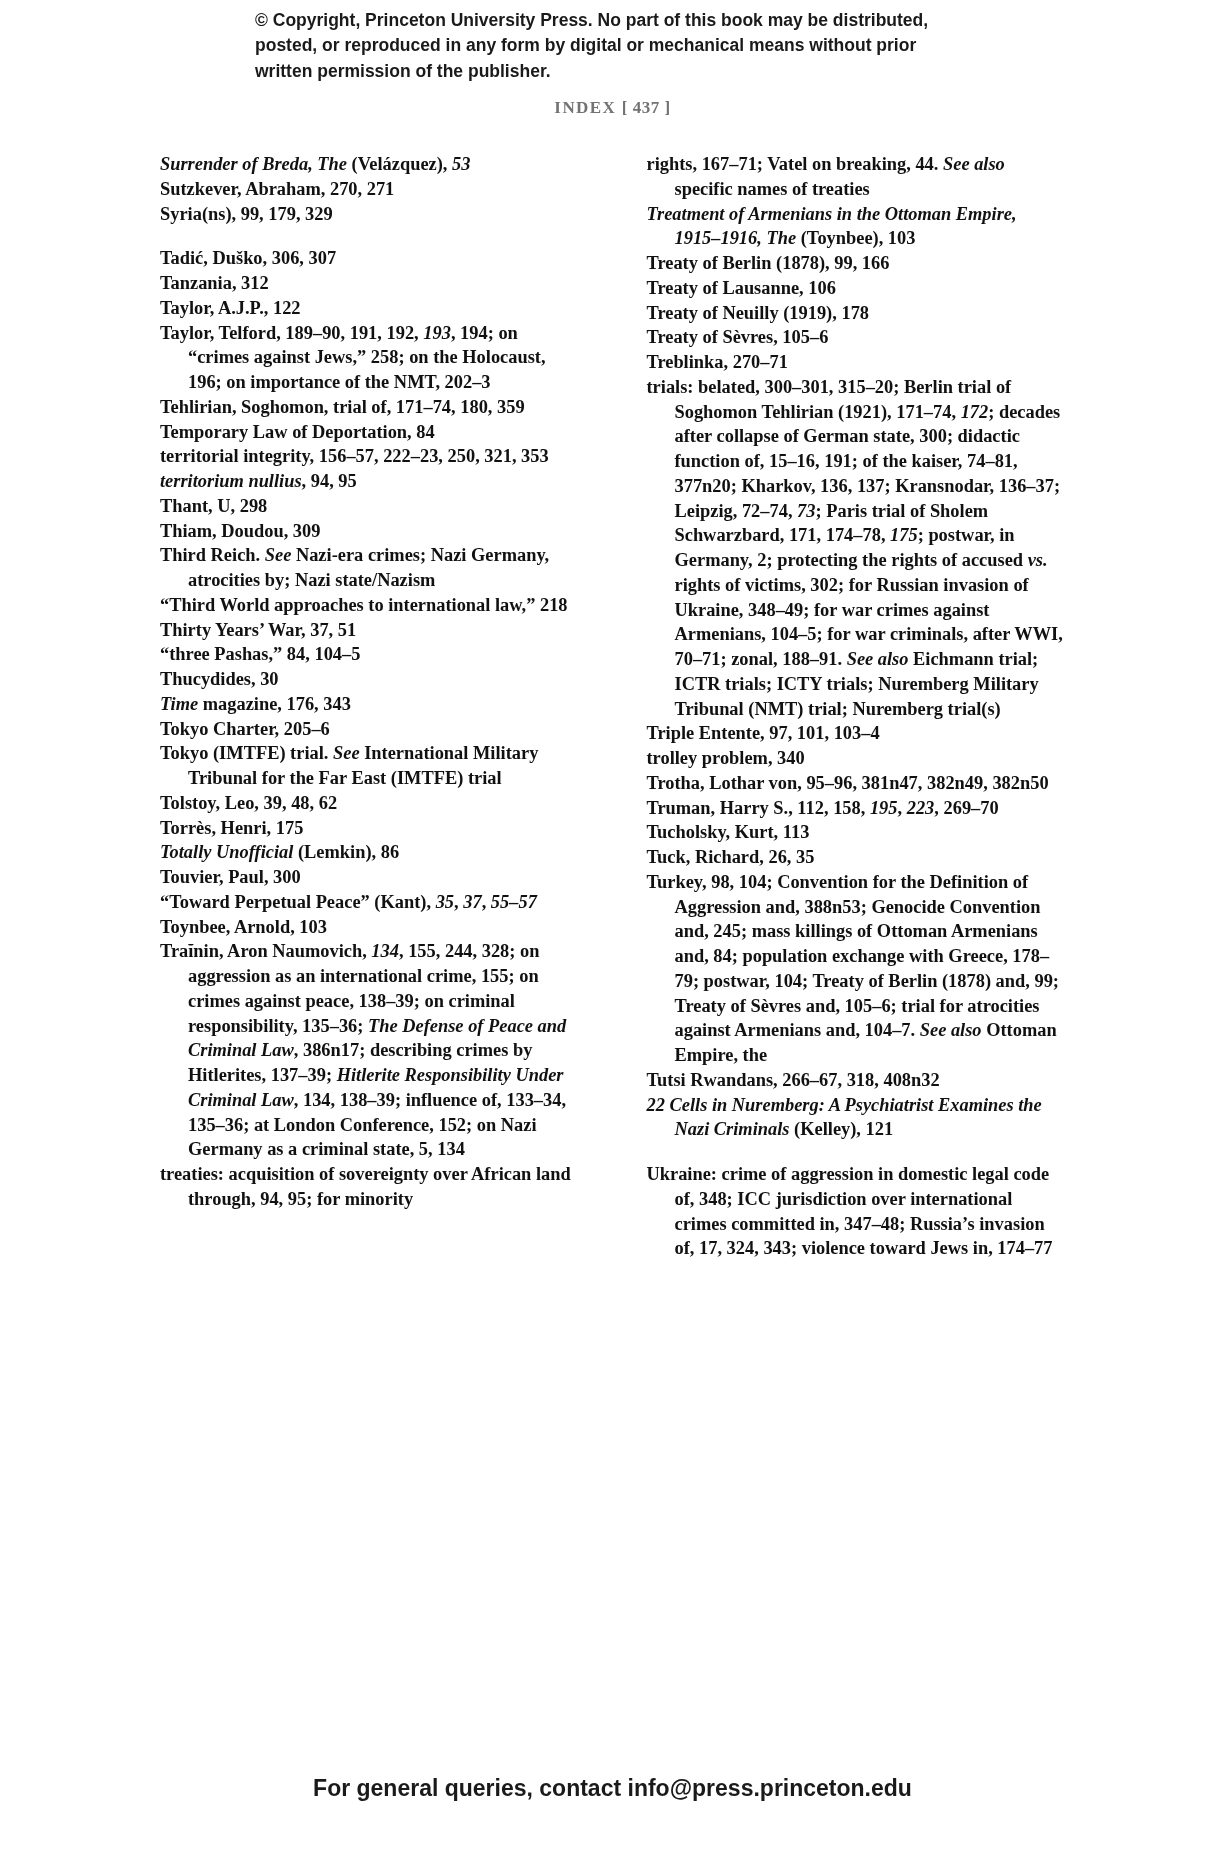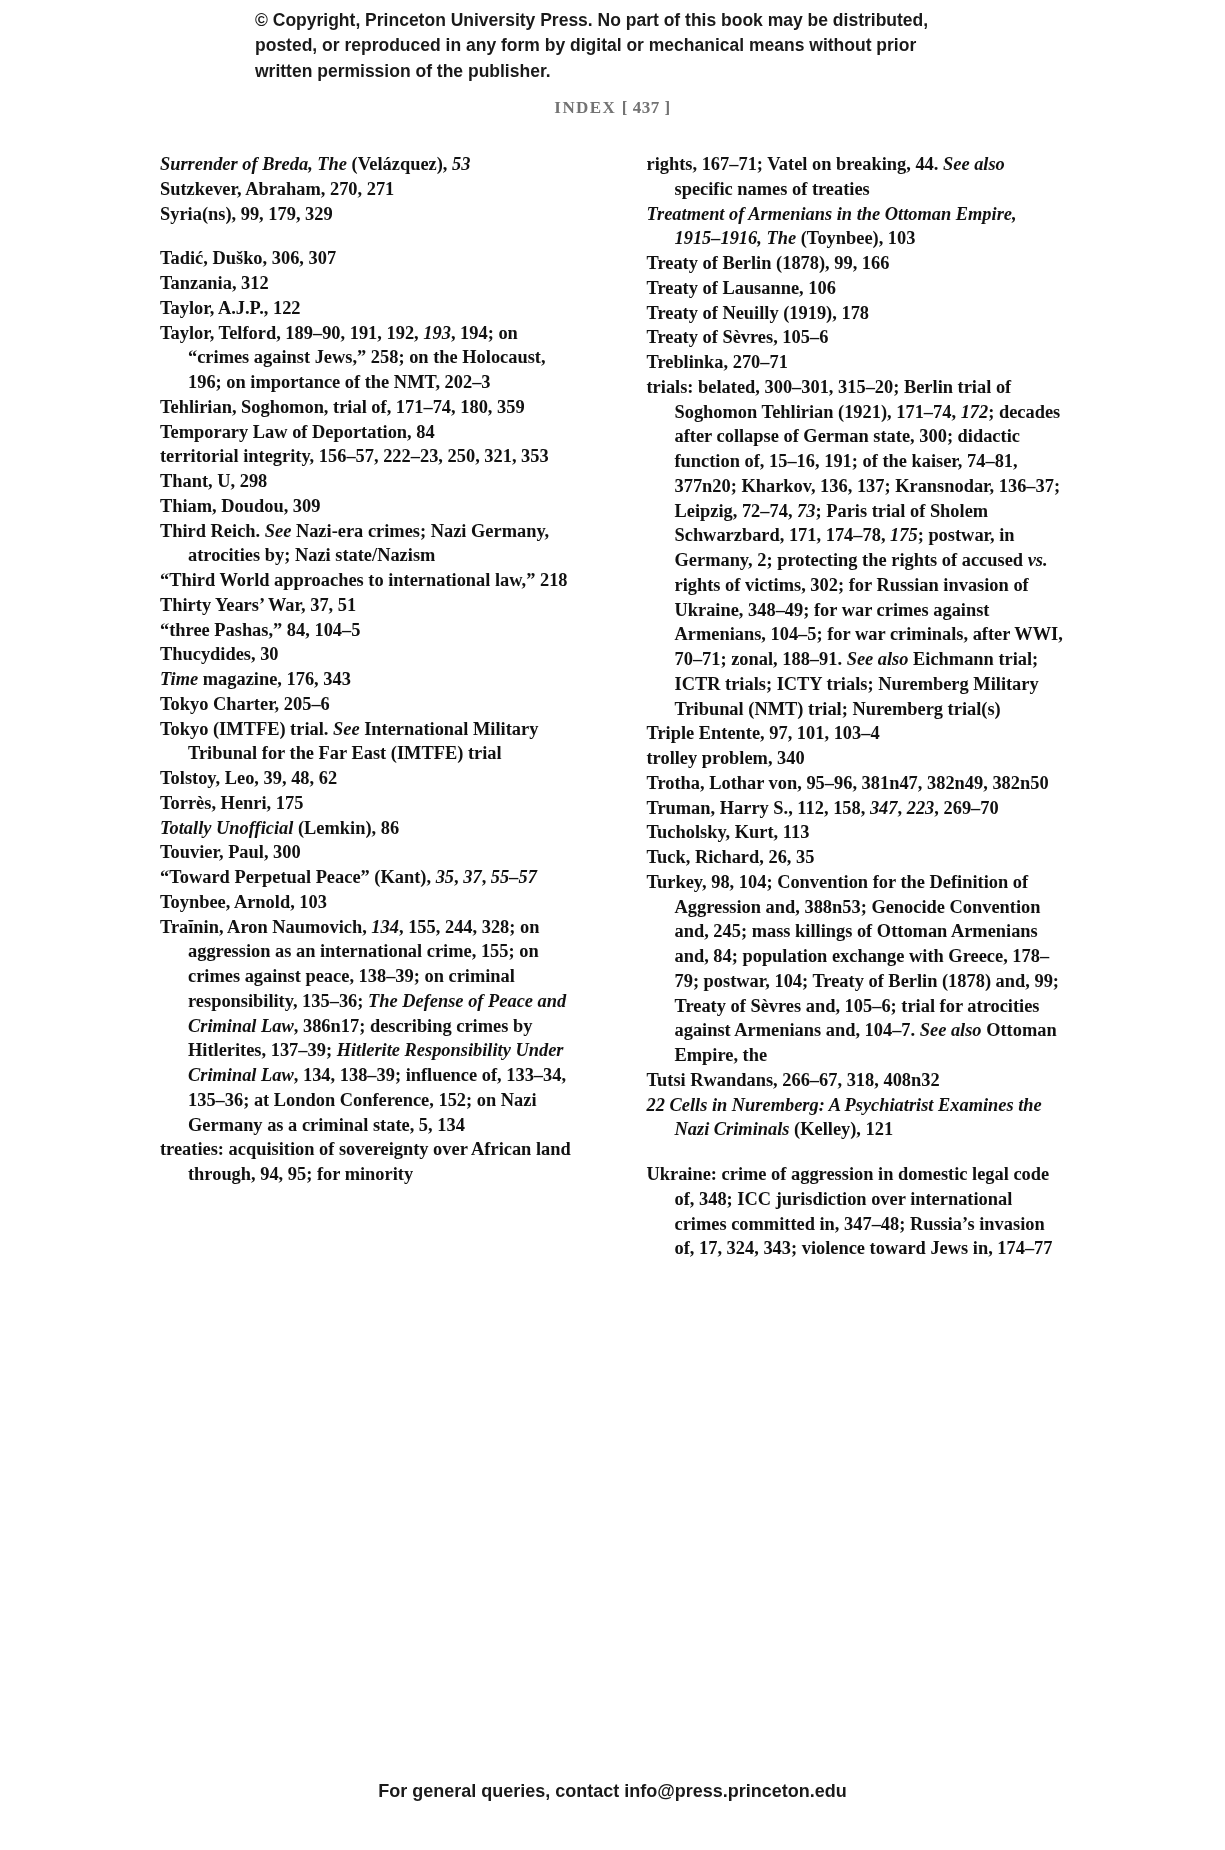--- a/index.html
+++ b/index.html
@@ -74,21 +74,21 @@
   .it {
     font-style: italic;
   }
   .footer {
     position: absolute;
     left: 0;
     right: 0;
     bottom: 48px;
     text-align: center;
     font-family: "Liberation Sans", sans-serif;
-    font-size: 18px;
+    font-size: 23px;
     color: #1a1a1a;
   }
 </style>
 </head>
 <body>
 
 <div class="page">
 
   <div class="copyright">© Copyright, Princeton University Press. No part of this book may be distributed, posted, or reproduced in any form by digital or mechanical means without prior written permission of the publisher.</div>
 
@@ -103,20 +103,21 @@
         <p class="entry"><span class="first"></span>Sutzkever, Abraham, 270, 271</p>
         <p class="entry"><span class="first"></span>Syria(ns), 99, 179, 329</p>
         <div class="gap"></div>
         <p class="entry"><span class="first"></span>Tadić, Duško, 306, 307</p>
         <p class="entry"><span class="first"></span>Tanzania, 312</p>
         <p class="entry"><span class="first"></span>Taylor, A.J.P., 122</p>
         <p class="entry"><span class="first"></span>Taylor, Telford, 189–90, 191, 192, <span class="it">193</span>, 194; on “crimes against Jews,” 258; on the Holocaust, 196; on importance of the NMT, 202–3</p>
         <p class="entry"><span class="first"></span>Tehlirian, Soghomon, trial of, 171–74, 180, 359</p>
         <p class="entry"><span class="first"></span>Temporary Law of Deportation, 84</p>
         <p class="entry"><span class="first"></span>territorial integrity, 156–57, 222–23, 250, 321, 353</p>
+        <p class="entry"><span class="first"></span><span class="it">territorium nullius</span>, 94, 95</p>
         <p class="entry"><span class="first"></span>Thant, U, 298</p>
         <p class="entry"><span class="first"></span>Thiam, Doudou, 309</p>
         <p class="entry"><span class="first"></span>Third Reich. <span class="it">See</span> Nazi-era crimes; Nazi Germany, atrocities by; Nazi state/Nazism</p>
         <p class="entry"><span class="first"></span>“Third World approaches to international law,” 218</p>
         <p class="entry"><span class="first"></span>Thirty Years’ War, 37, 51</p>
         <p class="entry"><span class="first"></span>“three Pashas,” 84, 104–5</p>
         <p class="entry"><span class="first"></span>Thucydides, 30</p>
         <p class="entry"><span class="first"></span><span class="it">Time</span> magazine, 176, 343</p>
         <p class="entry"><span class="first"></span>Tokyo Charter, 205–6</p>
         <p class="entry"><span class="first"></span>Tokyo (IMTFE) trial. <span class="it">See</span> International Military Tribunal for the Far East (IMTFE) trial</p>
@@ -134,21 +135,21 @@
         <p class="entry"><span class="first"></span><span class="it">Treatment of Armenians in the Ottoman Empire, 1915–1916, The</span> (Toynbee), 103</p>
         <p class="entry"><span class="first"></span>Treaty of Berlin (1878), 99, 166</p>
         <p class="entry"><span class="first"></span>Treaty of Lausanne, 106</p>
         <p class="entry"><span class="first"></span>Treaty of Neuilly (1919), 178</p>
         <p class="entry"><span class="first"></span>Treaty of Sèvres, 105–6</p>
         <p class="entry"><span class="first"></span>Treblinka, 270–71</p>
         <p class="entry"><span class="first"></span>trials: belated, 300–301, 315–20; Berlin trial of Soghomon Tehlirian (1921), 171–74, <span class="it">172</span>; decades after collapse of German state, 300; didactic function of, 15–16, 191; of the kaiser, 74–81, 377n20; Kharkov, 136, 137; Kransnodar, 136–37; Leipzig, 72–74, <span class="it">73</span>; Paris trial of Sholem Schwarzbard, 171, 174–78, <span class="it">175</span>; postwar, in Germany, 2; protecting the rights of accused <span class="it">vs.</span> rights of victims, 302; for Russian invasion of Ukraine, 348–49; for war crimes against Armenians, 104–5; for war criminals, after WWI, 70–71; zonal, 188–91. <span class="it">See also</span> Eichmann trial; ICTR trials; ICTY trials; Nuremberg Military Tribunal (NMT) trial; Nuremberg trial(s)</p>
         <p class="entry"><span class="first"></span>Triple Entente, 97, 101, 103–4</p>
         <p class="entry"><span class="first"></span>trolley problem, 340</p>
         <p class="entry"><span class="first"></span>Trotha, Lothar von, 95–96, 381n47, 382n49, 382n50</p>
-        <p class="entry"><span class="first"></span>Truman, Harry S., 112, 158, <span class="it">347</span>, <span class="it">223</span>, 269–70</p>
+        <p class="entry"><span class="first"></span>Truman, Harry S., 112, 158, <span class="it">195</span>, <span class="it">223</span>, 269–70</p>
         <p class="entry"><span class="first"></span>Tucholsky, Kurt, 113</p>
         <p class="entry"><span class="first"></span>Tuck, Richard, 26, 35</p>
         <p class="entry"><span class="first"></span>Turkey, 98, 104; Convention for the Definition of Aggression and, 388n53; Genocide Convention and, 245; mass killings of Ottoman Armenians and, 84; population exchange with Greece, 178–79; postwar, 104; Treaty of Berlin (1878) and, 99; Treaty of Sèvres and, 105–6; trial for atrocities against Armenians and, 104–7. <span class="it">See also</span> Ottoman Empire, the</p>
         <p class="entry"><span class="first"></span>Tutsi Rwandans, 266–67, 318, 408n32</p>
         <p class="entry"><span class="first"></span><span class="it">22 Cells in Nuremberg: A Psychiatrist Examines the Nazi Criminals</span> (Kelley), 121</p>
         <div class="gap"></div>
         <p class="entry"><span class="first"></span>Ukraine: crime of aggression in domestic legal code of, 348; ICC jurisdiction over international crimes committed in, 347–48; Russia’s invasion of, 17, 324, 343; violence toward Jews in, 174–77</p>
       </div>
   </div>
 

